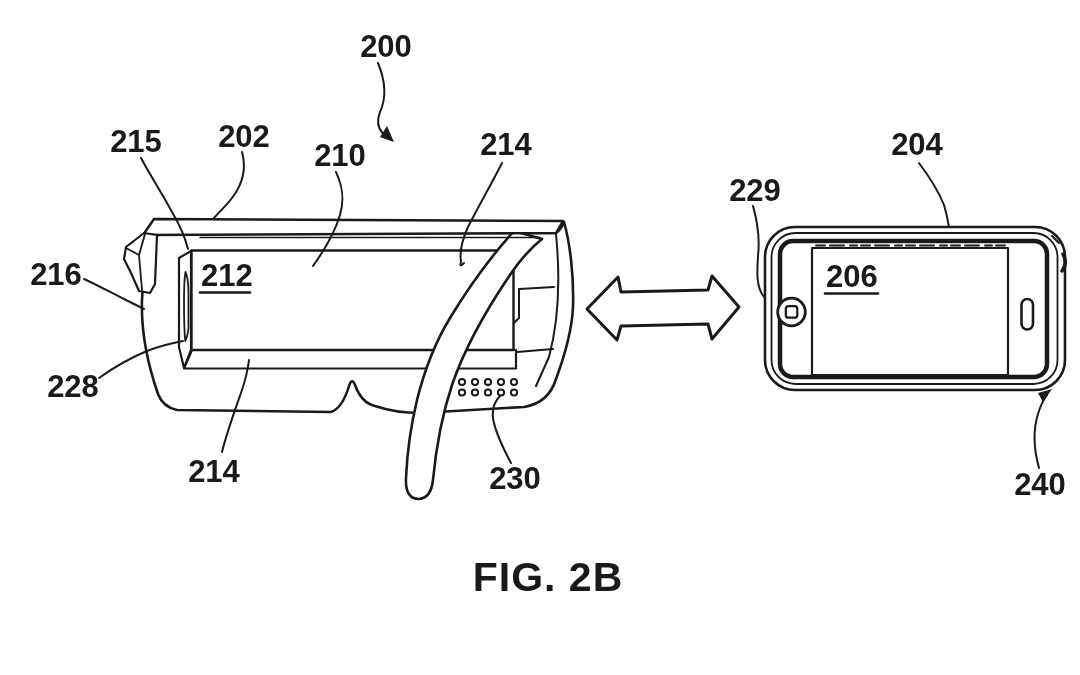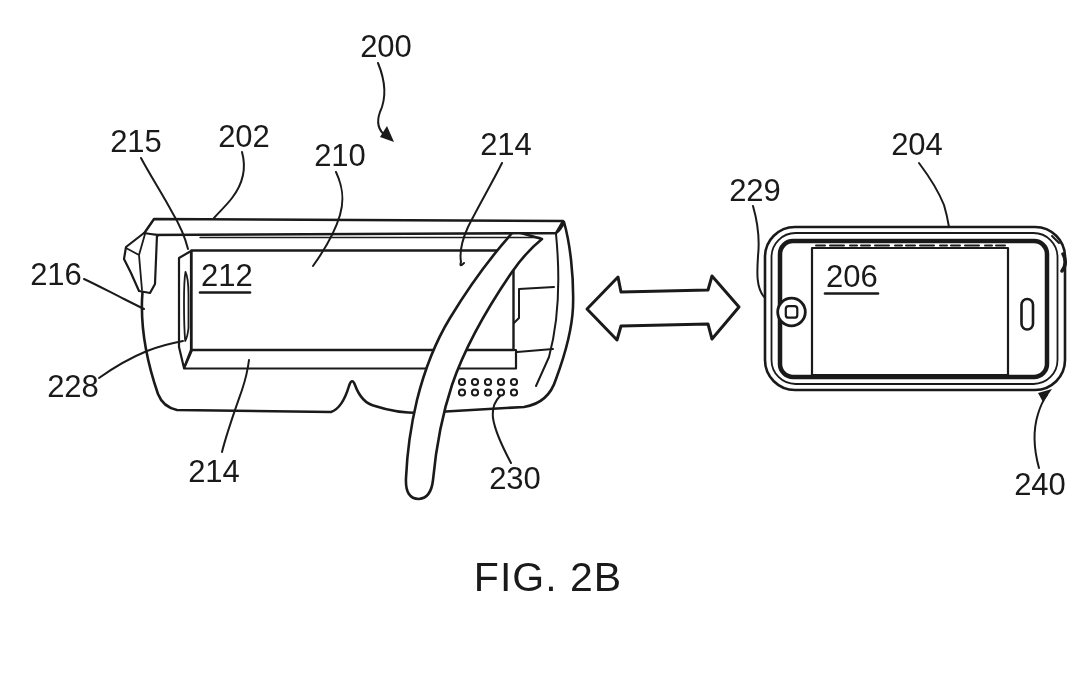--- a/index.html
+++ b/index.html
@@ -1,16 +1,16 @@
 <!DOCTYPE html>
 <html><head>
 <meta charset="utf-8">
 <style>
   html,body{margin:0;padding:0;background:#ffffff;}
-  .stage{position:relative;width:1080px;height:675px;background:#ffffff;overflow:hidden;}
+  .stage{position:relative;width:1080px;height:675px;background:#ffffff;overflow:hidden;font-weight:bold;}
   svg{position:absolute;left:0;top:0;}
   .ink{stroke:#1a1a1a;fill:none;stroke-linecap:round;stroke-linejoin:round;}
   .fillw{fill:#ffffff;}
   text{font-family:"Liberation Sans","DejaVu Sans",sans-serif;fill:#1a1a1a;}
   .ref{font-size:31px;}
   .cap{font-size:41px;letter-spacing:1px;}
   .leader{stroke:#1a1a1a;stroke-width:2;fill:none;stroke-linecap:round;}
   .ahead{fill:#1a1a1a;stroke:none;}
 </style>
 </head>

